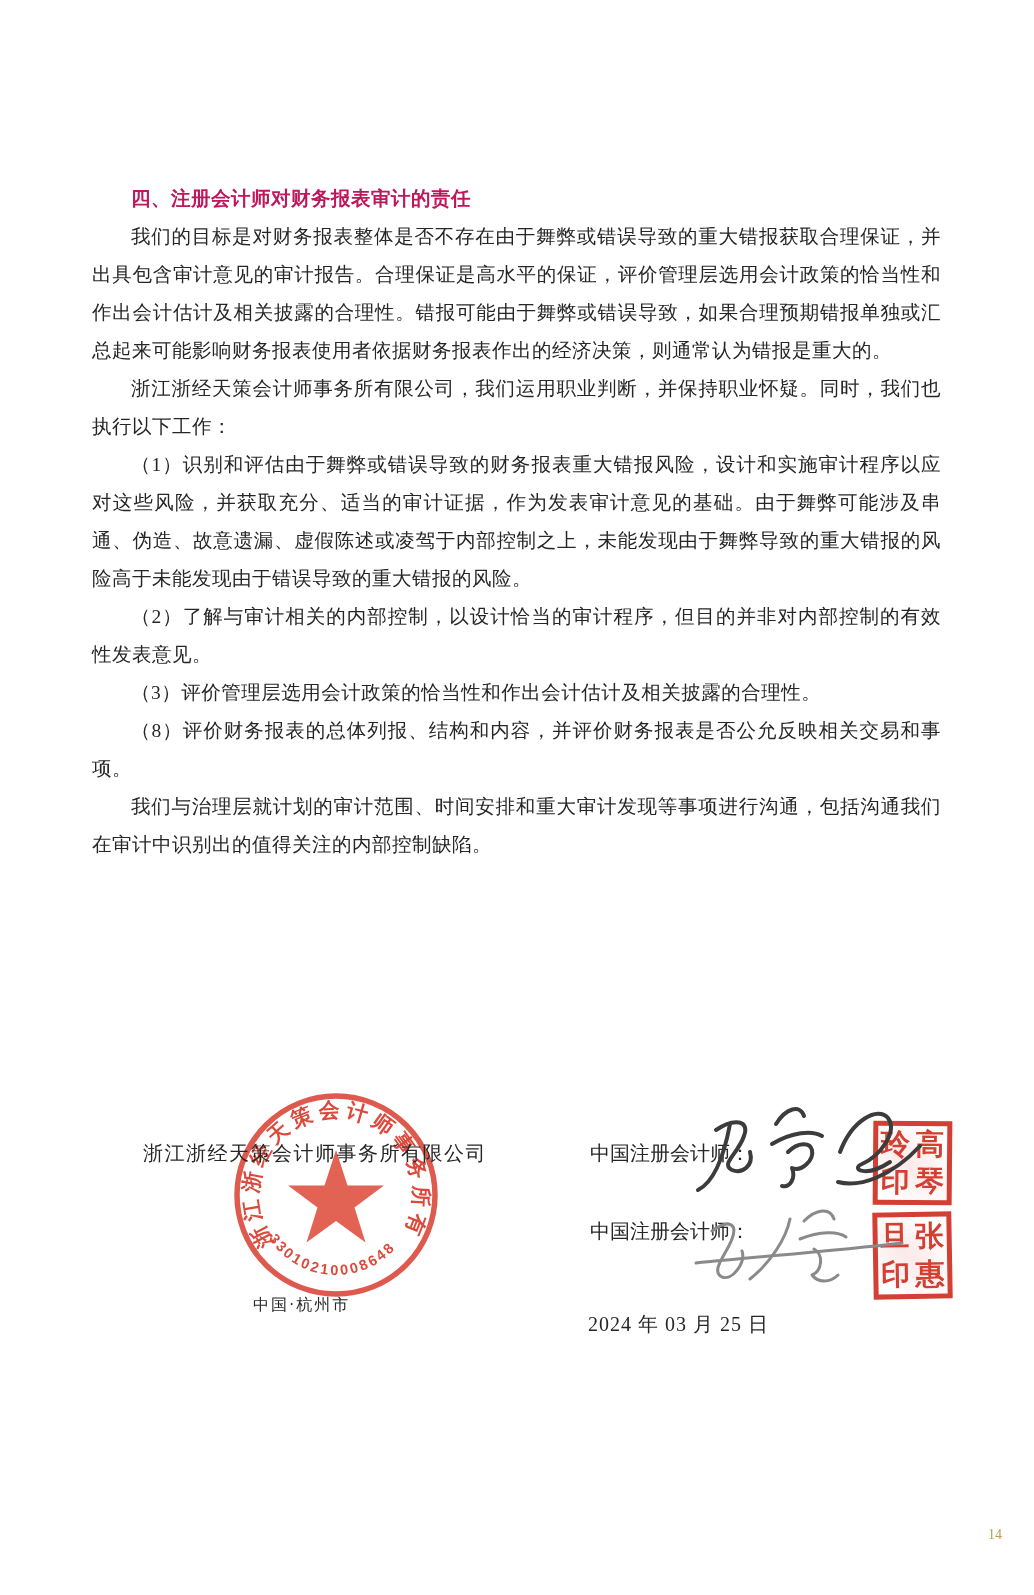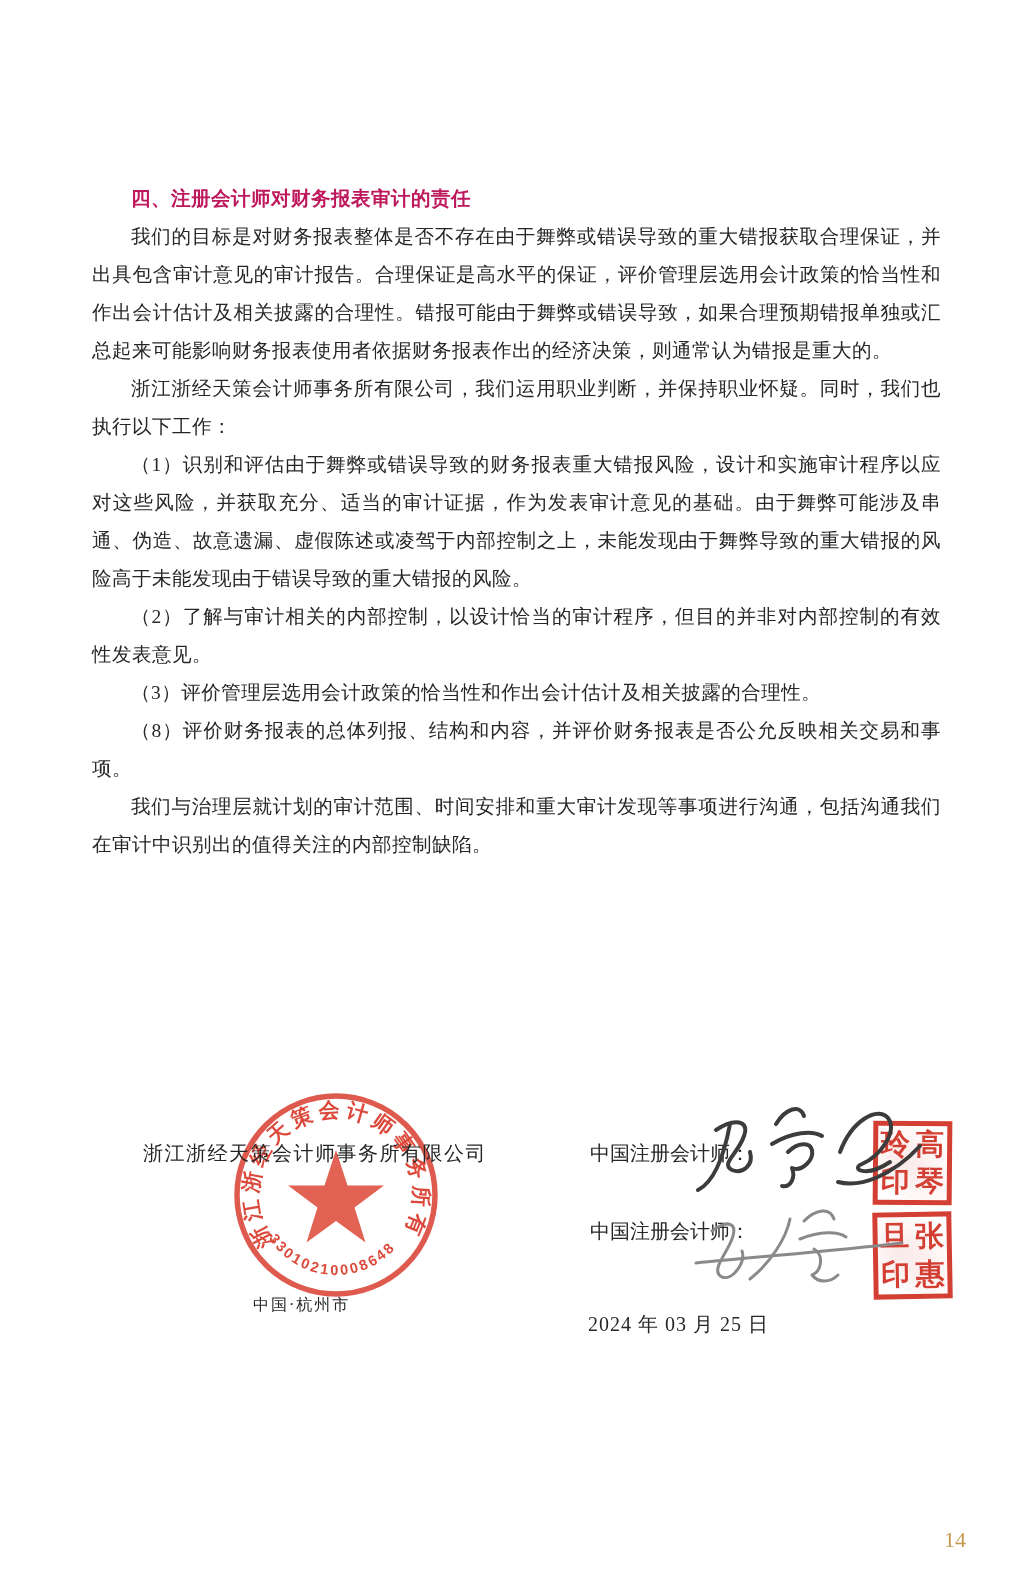--- a/index.html
+++ b/index.html
@@ -79,22 +79,22 @@
     opacity: 0.9;
     background:
       radial-gradient(circle at 30% 40%, rgba(207,42,27,0.10), transparent 60%),
       radial-gradient(circle at 70% 70%, rgba(207,42,27,0.08), transparent 55%);
   }
   .personal-seal span { font-size: 29px; line-height: 1; }
   .seal-1 { top: 1121px; height: 84px; transform: rotate(0.5deg); }
   .seal-2 { top: 1212px; height: 87px; transform: rotate(-1deg); }
 
   .page-number {
-    position: absolute; left: 944px; top: 1527px;
-    font-size: 22px; color: #c49a50; z-index: 2;
+    position: absolute; left: 988px; top: 1527px;
+    font-size: 14px; color: #c49a50; z-index: 2;
   }
 </style>
 </head>
 <body>
 
 <div class="page">
 
   <main class="doc-text">
     <h1 class="doc-heading">四、注册会计师对财务报表审计的责任</h1>
     <p>我们的目标是对财务报表整体是否不存在由于舞弊或错误导致的重大错报获取合理保证，并出具包含审计意见的审计报告。合理保证是高水平的保证，评价管理层选用会计政策的恰当性和作出会计估计及相关披露的合理性。错报可能由于舞弊或错误导致，如果合理预期错报单独或汇总起来可能影响财务报表使用者依据财务报表作出的经济决策，则通常认为错报是重大的。</p>

